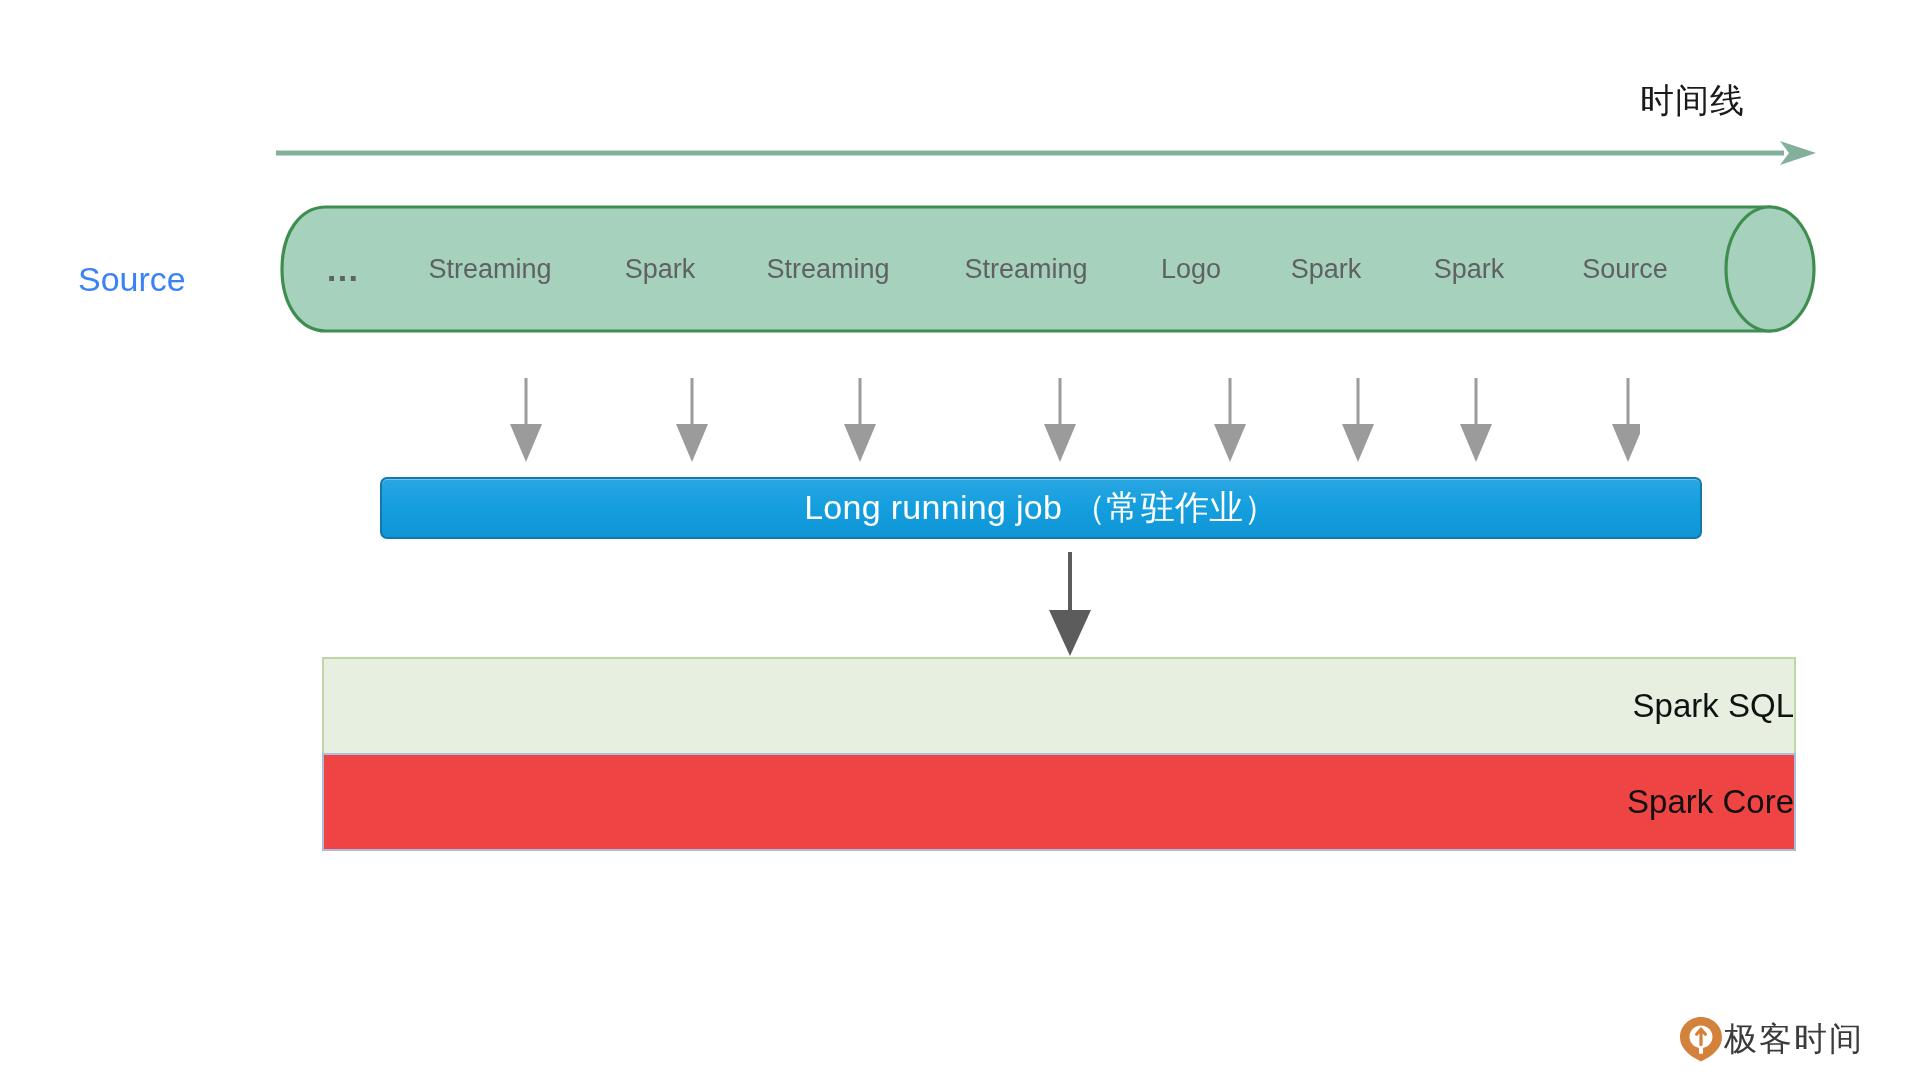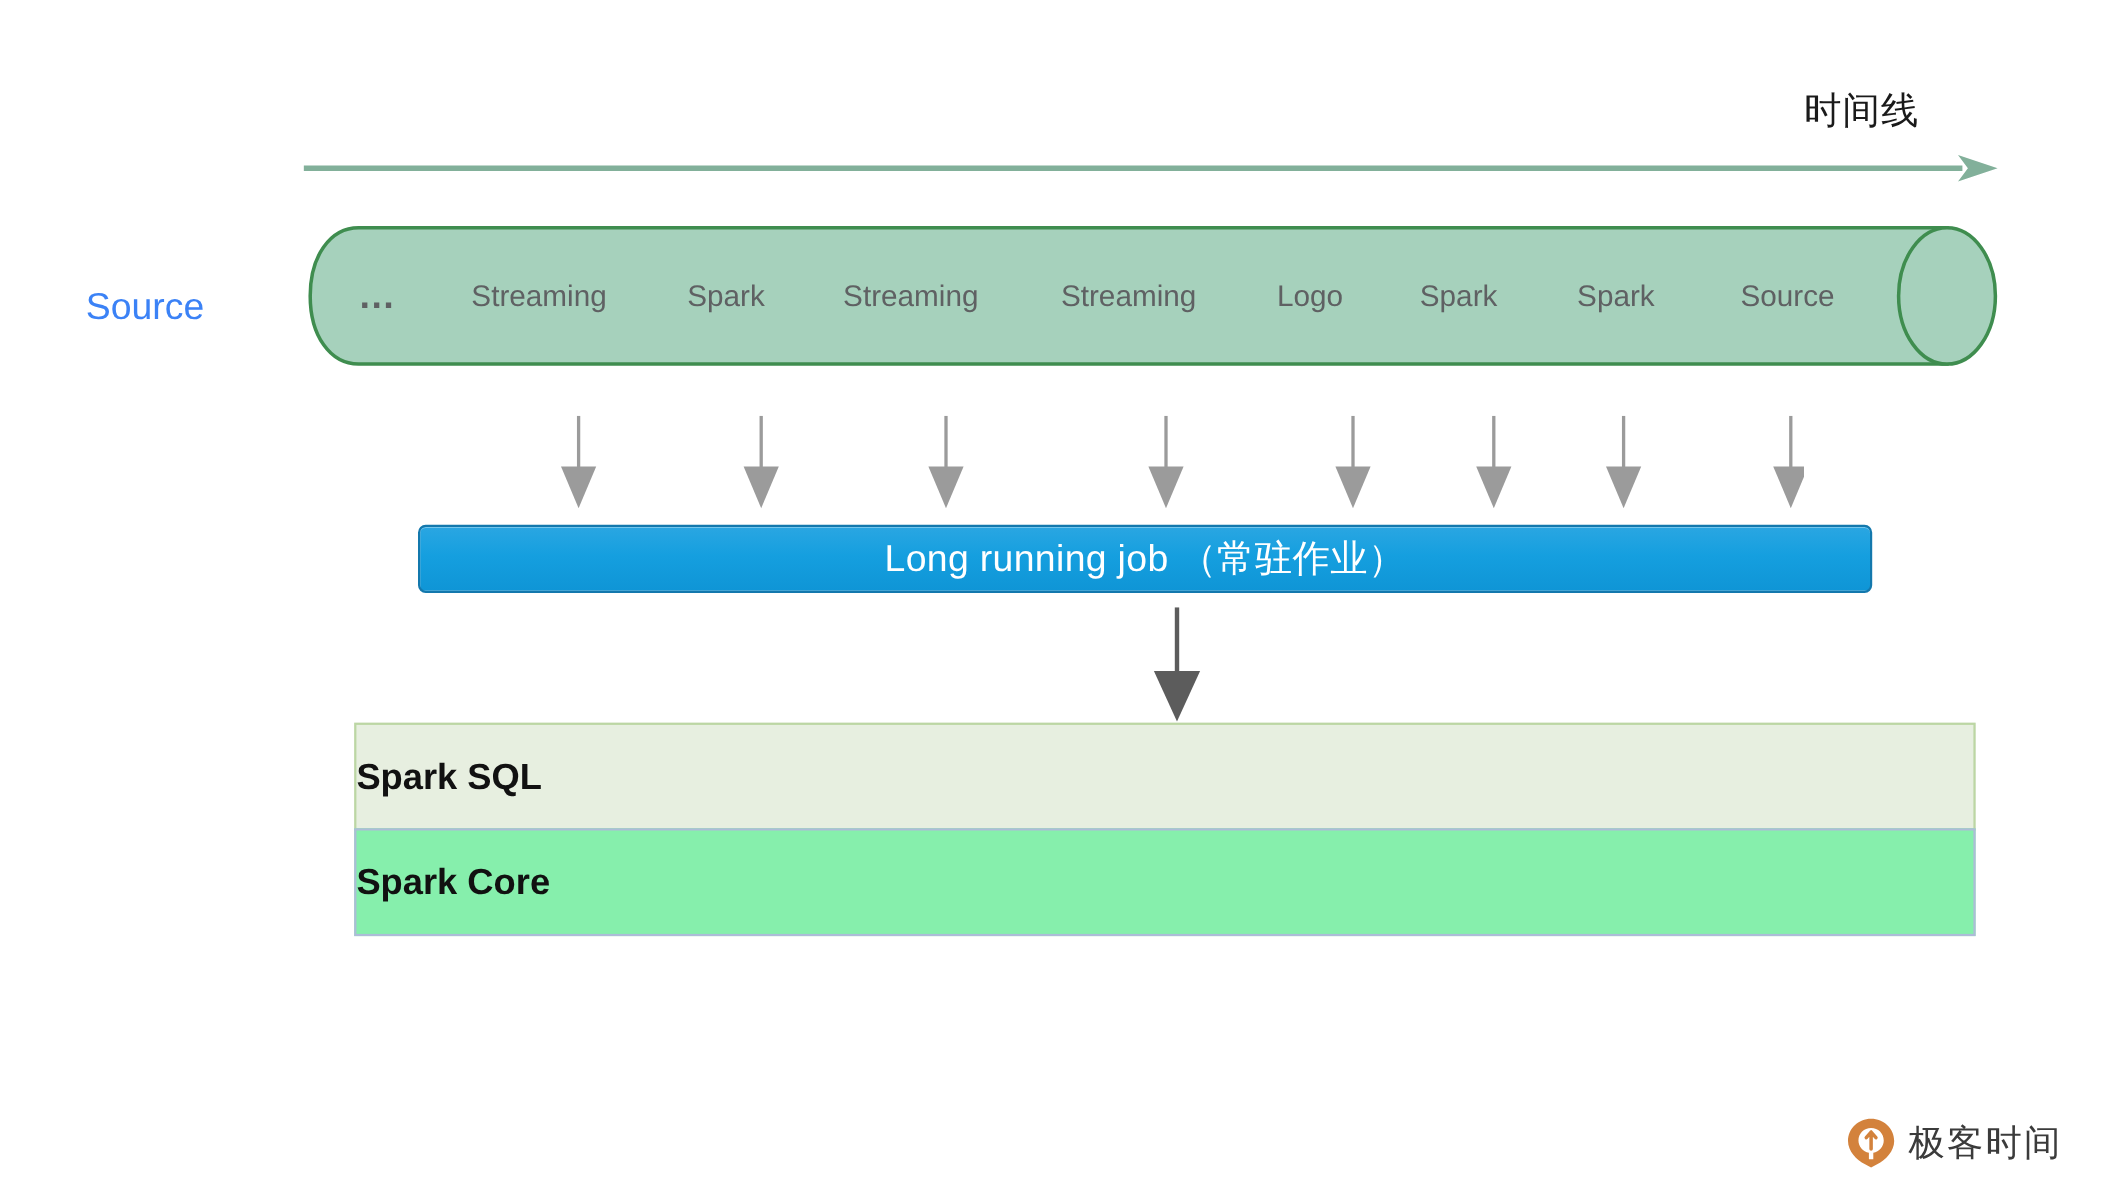--- a/index.html
+++ b/index.html
@@ -128,43 +128,41 @@
     position: absolute;
     left: 322px;
     top: 657px;
     width: 1474px;
   }
   .stack-layer {
     box-sizing: border-box;
     height: 98px;
     display: flex;
     align-items: center;
-    justify-content: flex-start;
+    justify-content: flex-end;
     font-size: 33px;
     color: #111111;
-    font-weight: bold;
   }
   .layer-sql {
     background: #e7efe0;
     border: 2px solid #bcd6a4;
   }
   .layer-core {
-    background: #86efac;
+    background: #ef4444;
     border: 2px solid #adbcd8;
     margin-top: -2px;
   }
 
   
   .brand {
     position: absolute;
     left: 1678px;
     top: 1016px;
     display: flex;
     align-items: center;
-    gap: 11px;
   }
   .brand-mark {
     width: 46px;
     height: 46px;
     flex: 0 0 auto;
   }
   .brand-text {
     font-size: 33px;
     color: #3b3b3b;
     letter-spacing: 2px;

